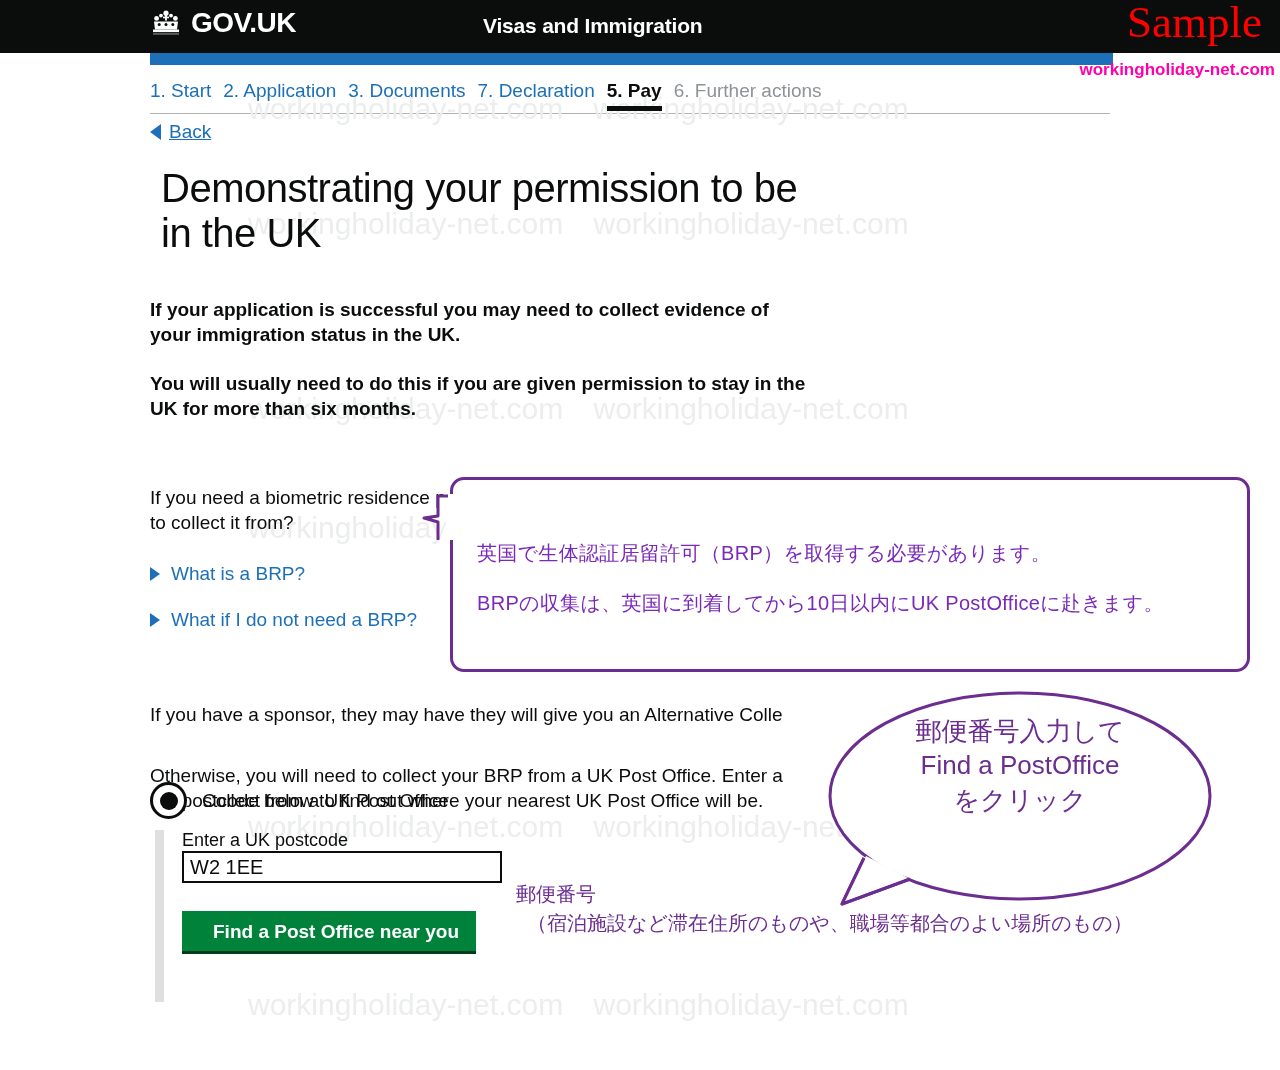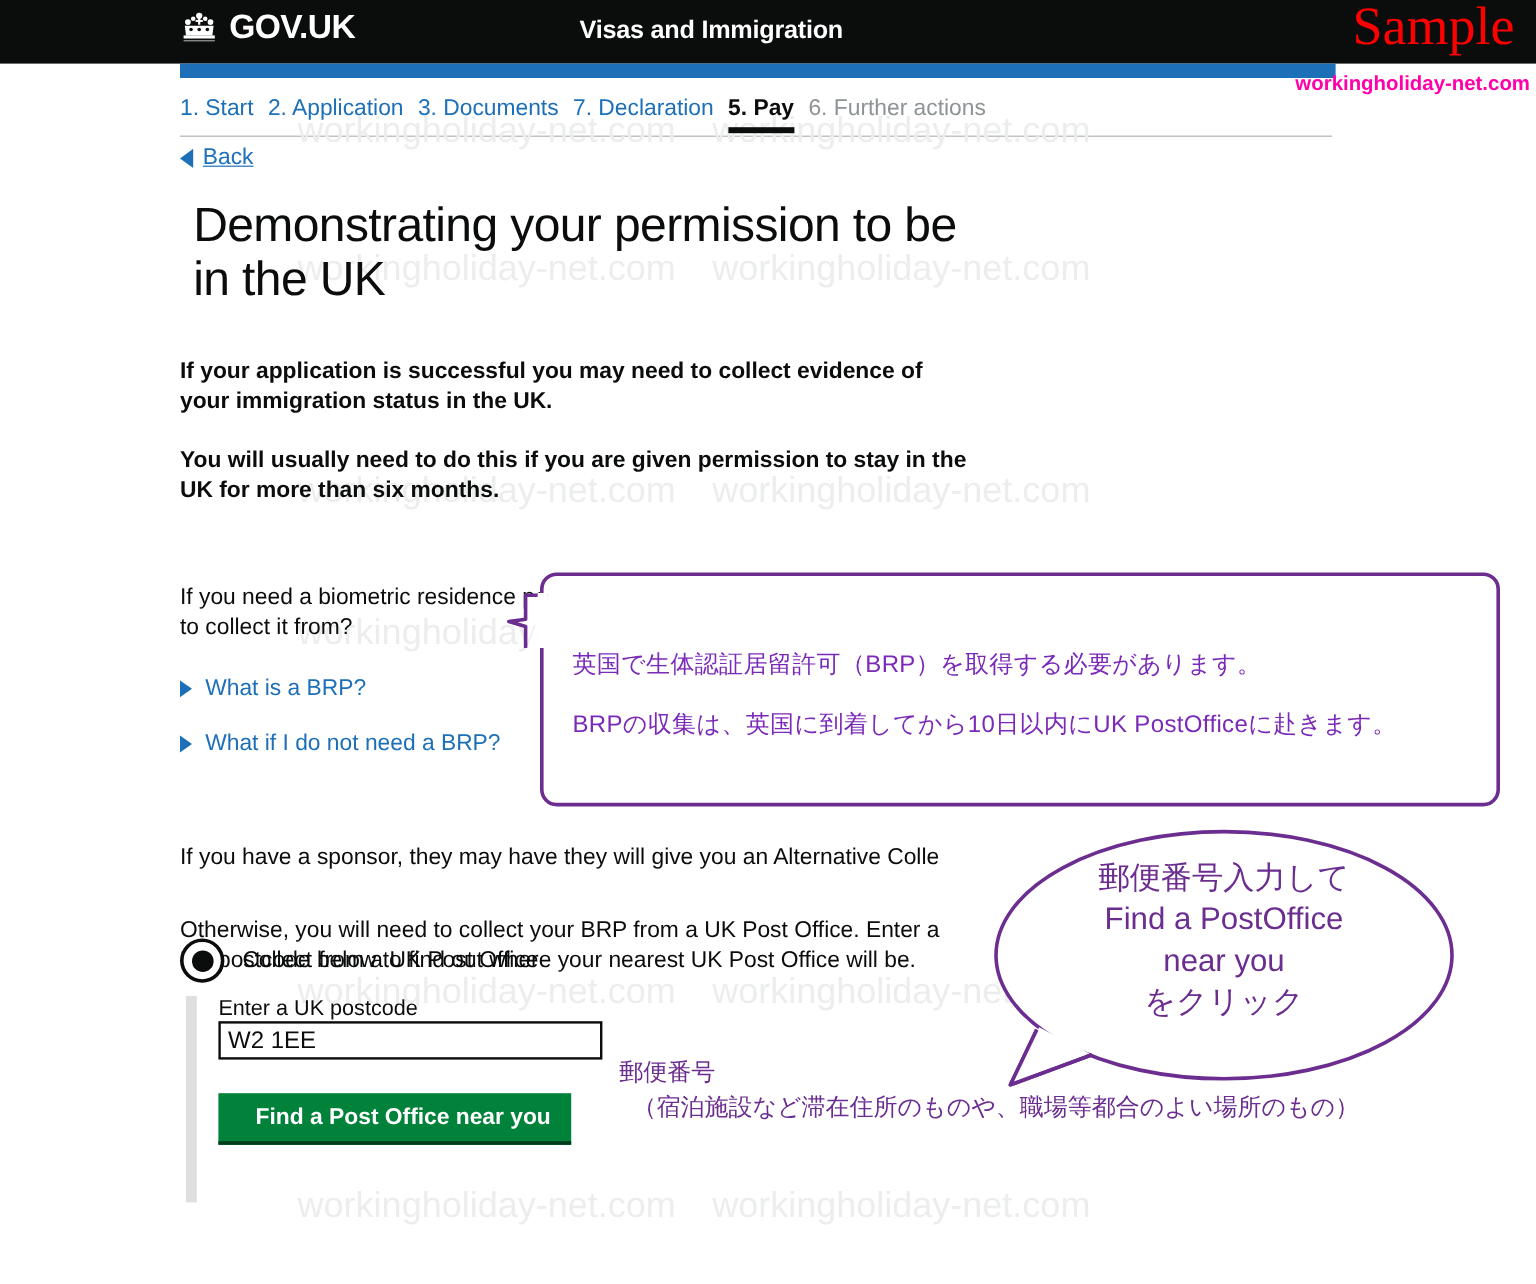--- a/index.html
+++ b/index.html
@@ -456,18 +456,17 @@
   <div id="bubble">
     <svg width="420" height="225" viewBox="0 0 420 225">
       <path d="M44,170 L22,216 L90,191" fill="#ffffff" stroke="#6b2d8f" stroke-width="3" stroke-linejoin="round"></path>
       <ellipse cx="200" cy="108" rx="190" ry="103" fill="#ffffff" stroke="#6b2d8f" stroke-width="3"></ellipse>
       <path d="M46,168 L24,214 L88,190" fill="#ffffff" stroke="none"></path>
       <path d="M44,170 L22,216 L90,191" fill="none" stroke="#6b2d8f" stroke-width="3" stroke-linejoin="round"></path>
     </svg>
     <div id="bubble-text">
       <div>郵便番号入力して</div>
       <div>Find a PostOffice</div>
-      <div>near you</div>
       <div>をクリック</div>
     </div>
   </div>
 
 </div>
 
 </body></html>

